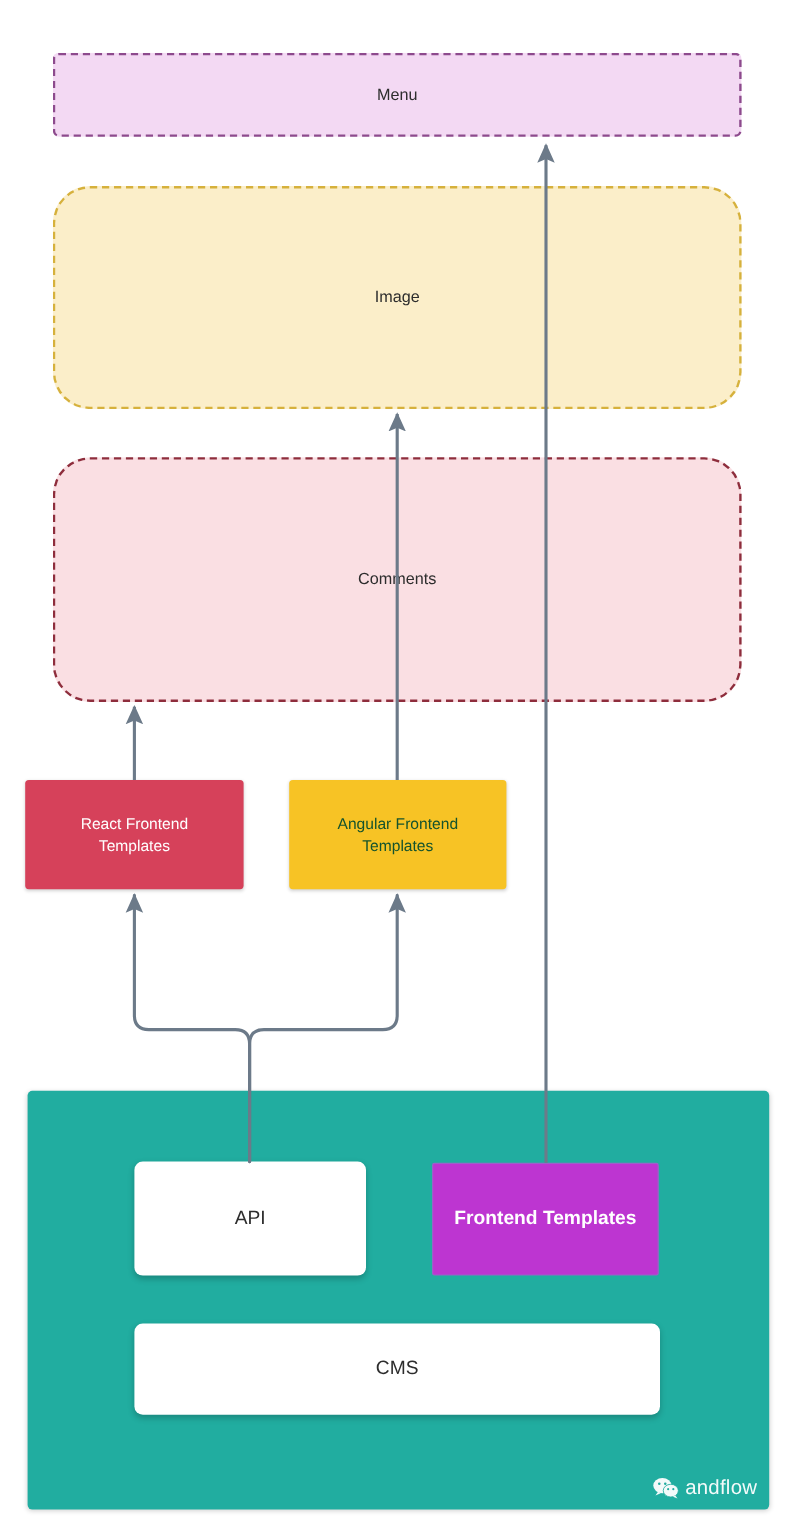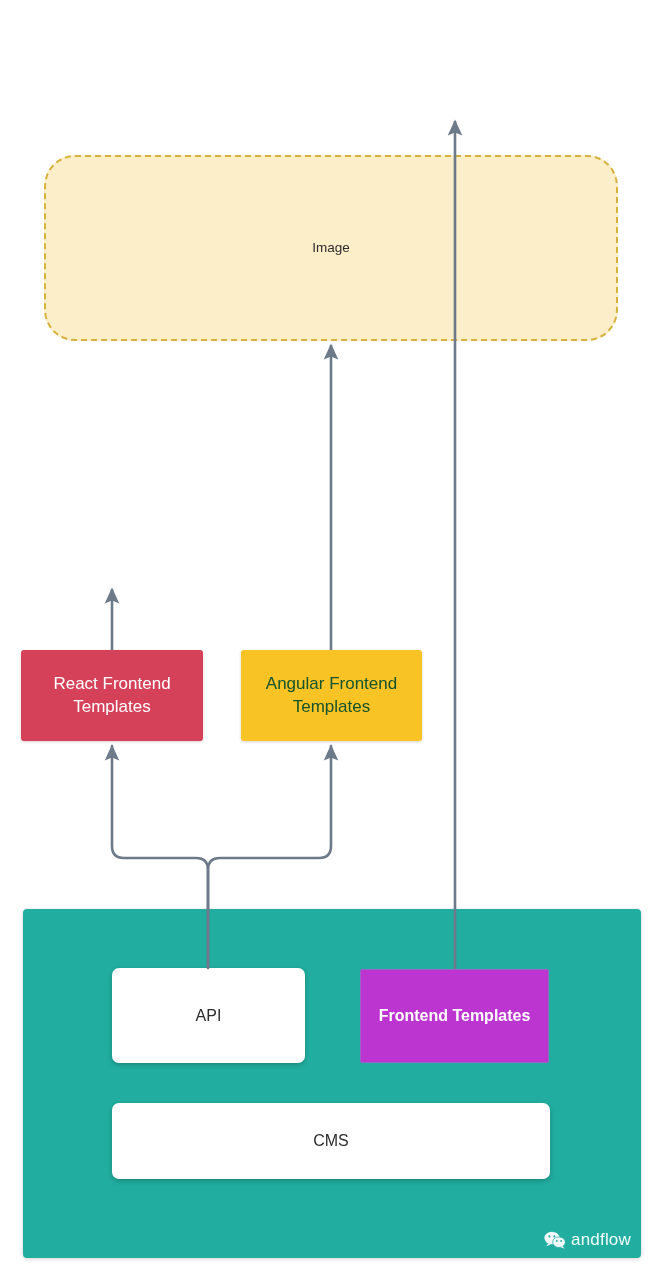--- a/index.html
+++ b/index.html
@@ -40,21 +40,21 @@
   }
   .zone-image {
     background: #fbeec9;
     border-color: #d6b13c;
   }
   .zone-comments {
     background: #fadfe3;
     border-color: #8e2d3c;
   }
   .card {
-    font-size: 17px;
+    font-size: 13px;
     border-radius: 3px;
     box-shadow: 0 1px 3px rgba(0,0,0,0.18);
   }
   .card-react {
     background: #d6415a;
     color: #ffffff;
   }
   .card-angular {
     background: #f7c325;
     color: #14532d;
@@ -96,25 +96,31 @@
   }
   .wm-label { letter-spacing: 0.2px; }
 </style>
 </head>
 <body>
 
 <div id="canvas">
 
   <div class="node group-platform" style="left:23px; top:909px; width:618px; height:349px;"></div>
 
+  <div class="node zone zone-menu" style="left:44px; top:44px; width:574px; height:70px;">
+    <span>Menu</span>
+  </div>
 
   <div class="node zone zone-image" style="left:44px; top:155px; width:574px; height:186px;">
     <span>Image</span>
   </div>
 
+  <div class="node zone zone-comments" style="left:44px; top:381px; width:574px; height:204px;">
+    <span>Comments</span>
+  </div>
 
   <div class="node card card-react" style="left:21px; top:650px; width:182px; height:91px;">
     <span style="white-space:pre-line;">React Frontend
 Templates</span>
   </div>
 
   <div class="node card card-angular" style="left:241px; top:650px; width:181px; height:91px;">
     <span style="white-space:pre-line;">Angular Frontend
 Templates</span>
   </div>

